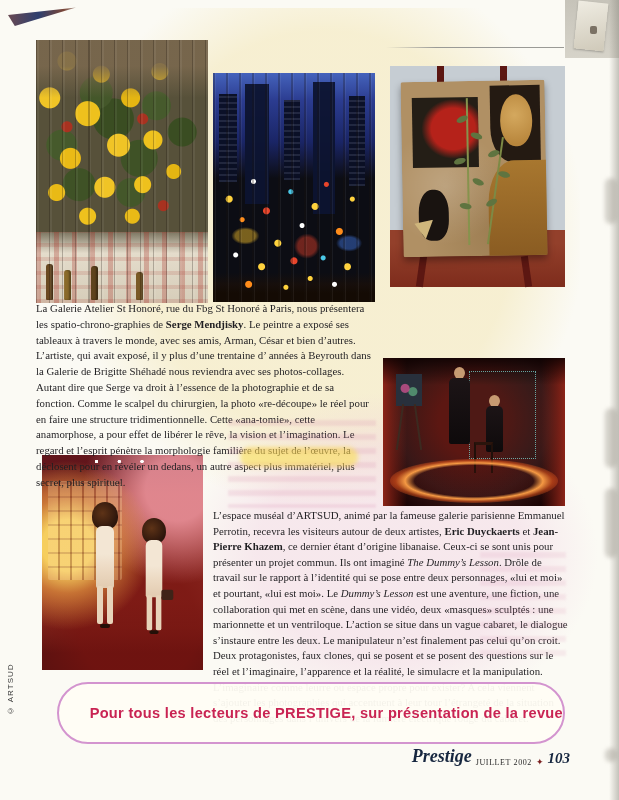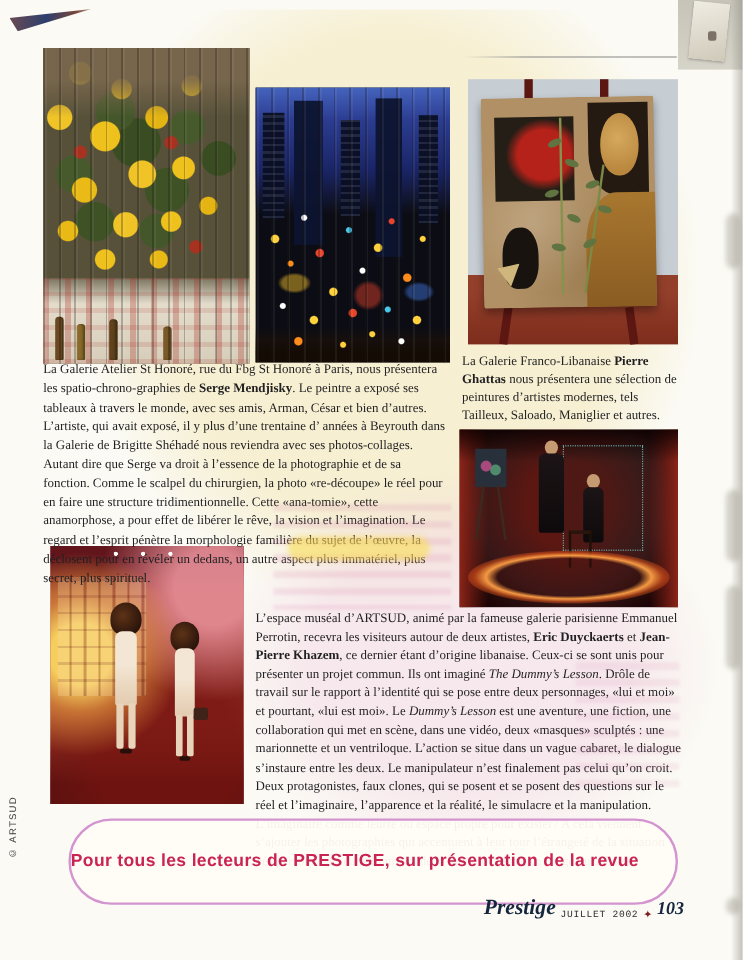--- a/index.html
+++ b/index.html
@@ -198,30 +198,30 @@
   .bleed1{left:228px;top:420px;width:148px;height:88px;}
   .bleed2{left:480px;top:552px;width:86px;height:112px;opacity:.4;}
   .highlight-mark{position:absolute;left:240px;top:447px;width:118px;height:20px;
     background:rgba(249,222,72,0.55);border-radius:10px;filter:blur(2px);}
 
   
   .credit{position:absolute;left:6px;top:645px;height:70px;writing-mode:vertical-rl;transform:rotate(180deg);
     font-family:"Liberation Sans",sans-serif;font-size:8px;color:#3b3b3b;letter-spacing:1px;}
 
   
-  .banner{position:absolute;left:57px;top:682px;width:508px;height:72px;box-sizing:border-box;
+  .banner{position:absolute;left:57px;top:682px;width:508px;height:62px;box-sizing:border-box;
     border:2px solid #d394cf;border-radius:40px;background:rgba(255,253,244,0.95);
-    display:flex;flex-direction:column;justify-content:center;align-items:flex-start;gap:2px;}
+    display:flex;flex-direction:column;justify-content:center;align-items:flex-end;gap:2px;}
   .banner-line{font-family:"Liberation Sans",sans-serif;font-weight:bold;font-size:14.6px;
     color:#c92453;letter-spacing:0.3px;line-height:23px;text-align:center;}
 
   
   .footer{position:absolute;right:49px;top:746px;display:flex;align-items:flex-end;gap:4px;}
   .footer-mag{font-family:"Liberation Serif",serif;font-weight:bold;font-style:italic;font-size:18px;color:#16263f;}
-  .footer-issue{font-family:Liberation Mono, monospace;font-size:8px;letter-spacing:0.6px;color:#2a2a2a;}
+  .footer-issue{font-family:Liberation Serif, serif;font-size:8px;letter-spacing:0.6px;color:#2a2a2a;}
   .footer-sep{color:#7a1f1f;font-size:9px;}
   .footer-page{font-family:"Liberation Serif",serif;font-weight:bold;font-style:italic;font-size:15px;color:#16263f;}
 
   
   .scan-top-right{position:absolute;left:565px;top:0;width:54px;height:58px;
     background:linear-gradient(180deg,#c6c3b9,#d6d3c9);}
   .scrap{position:absolute;left:576px;top:2px;width:30px;height:48px;transform:rotate(6deg);
     background:linear-gradient(160deg,#efece2,#cfc9b9);box-shadow:0 1px 2px rgba(0,0,0,0.25);}
   .scrap-spot{position:absolute;left:590px;top:26px;width:7px;height:8px;background:#7b7265;border-radius:2px;}
   .scan-edge{position:absolute;right:0;top:0;width:10px;height:100%;
@@ -330,21 +330,20 @@
           <div class="leg"></div>
           <div class="leg"></div>
         </div>
       <div class="foot"></div>
       <div class="bag"></div>
     </div>
   </div>
 
   <div class="body-text para-mendjisky"><span>La Galerie Atelier St Honoré, rue du Fbg St Honoré à Paris, nous présentera les spatio-chrono-graphies de </span><span style="font-weight: bold;">Serge Mendjisky</span><span>. Le peintre a exposé ses tableaux à travers le monde, avec ses amis, Arman, César et bien d’autres. L’artiste, qui avait exposé, il y plus d’une trentaine d’ années à Beyrouth dans la Galerie de Brigitte Shéhadé nous reviendra avec ses photos-collages. Autant dire que Serge va droit à l’essence de la photographie et de sa fonction. Comme le scalpel du chirurgien, la photo «re-découpe» le réel pour en faire une structure tridimentionnelle. Cette «ana-tomie», cette anamorphose, a pour effet de libérer le rêve, la vision et l’imagination. Le regard et l’esprit pénètre la morphologie familière du sujet de l’œuvre, la déclosent pour en révéler un dedans, un autre aspect plus immatériel, plus secret, plus spirituel.</span></div>
 
-  <div class="body-text caption-ghattas"><span>La Galerie Franco-Libanaise </span><span style="font-weight: bold;">Pierre Ghattas</span><span> nous présentera une sélection de peintures d’artistes modernes, tels Tailleux, Saloado, Maniglier et autres.</span></div>
 
   <div class="body-text para-artsud"><span>L’espace muséal d’ARTSUD, animé par la fameuse galerie parisienne Emmanuel Perrotin, recevra les visiteurs autour de deux artistes, </span><span style="font-weight: bold;">Eric Duyckaerts</span><span> et </span><span style="font-weight: bold;">Jean-Pierre Khazem</span><span>, ce dernier étant d’origine libanaise. Ceux-ci se sont unis pour présenter un projet commun. Ils ont imaginé </span><span style="font-style: italic;">The Dummy’s Lesson</span><span>. Drôle de travail sur le rapport à l’identité qui se pose entre deux personnages, «lui et moi» et pourtant, «lui est moi». Le </span><span style="font-style: italic;">Dummy’s Lesson</span><span> est une aventure, une fiction, une collaboration qui met en scène, dans une vidéo, deux «masques» sculptés : une marionnette et un ventriloque. L’action se situe dans un vague cabaret, le dialogue s’instaure entre les deux. Le manipulateur n’est finalement pas celui qu’on croit. Deux protagonistes, faux clones, qui se posent et se posent des questions sur le réel et l’imaginaire, l’apparence et la réalité, le simulacre et la manipulation. L’imaginaire comme leurre ou espace propre pour exister? A cela viennent s’ajouter les photographies qui accentuent à leur tour l’étrangeté de la situation des personnages dans l’univers de la lumière électrique rouge du cabaret.</span></div>
 
   <div class="bleed bleed1"></div>
   <div class="bleed bleed2"></div>
   <div class="highlight-mark"></div>
 
   <div class="credit">© ARTSUD</div>
 
   <div class="banner">

